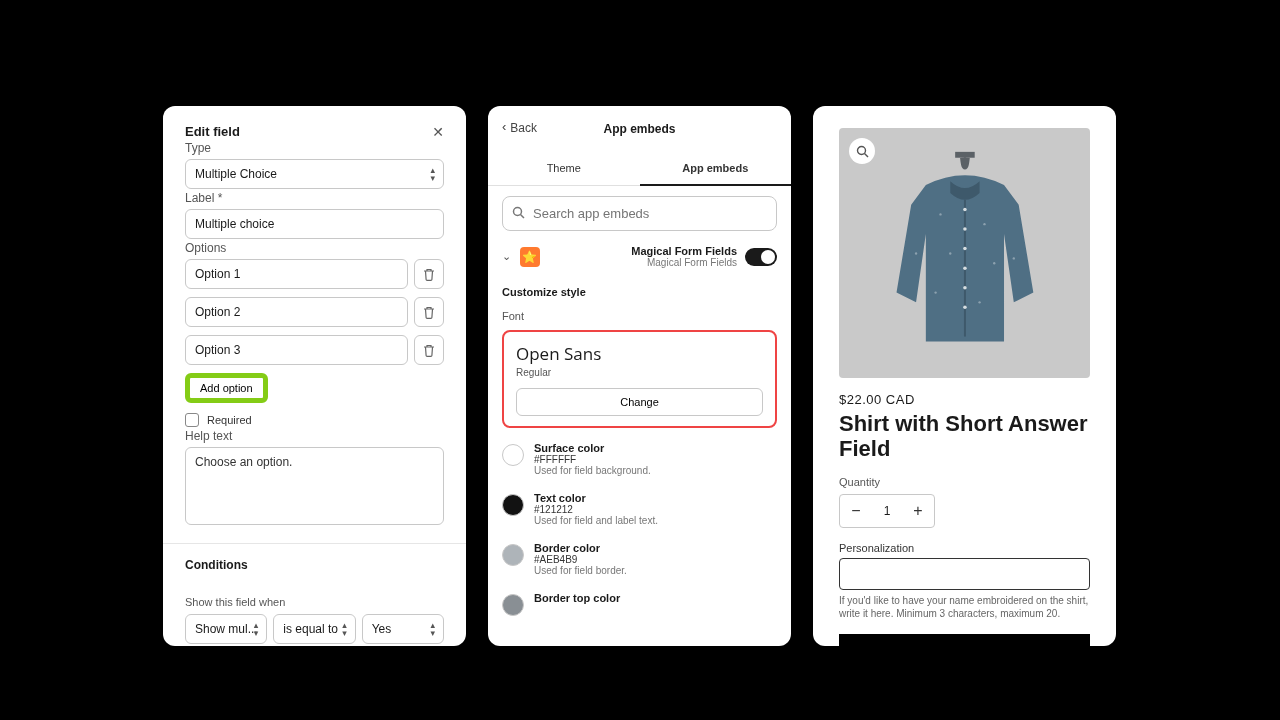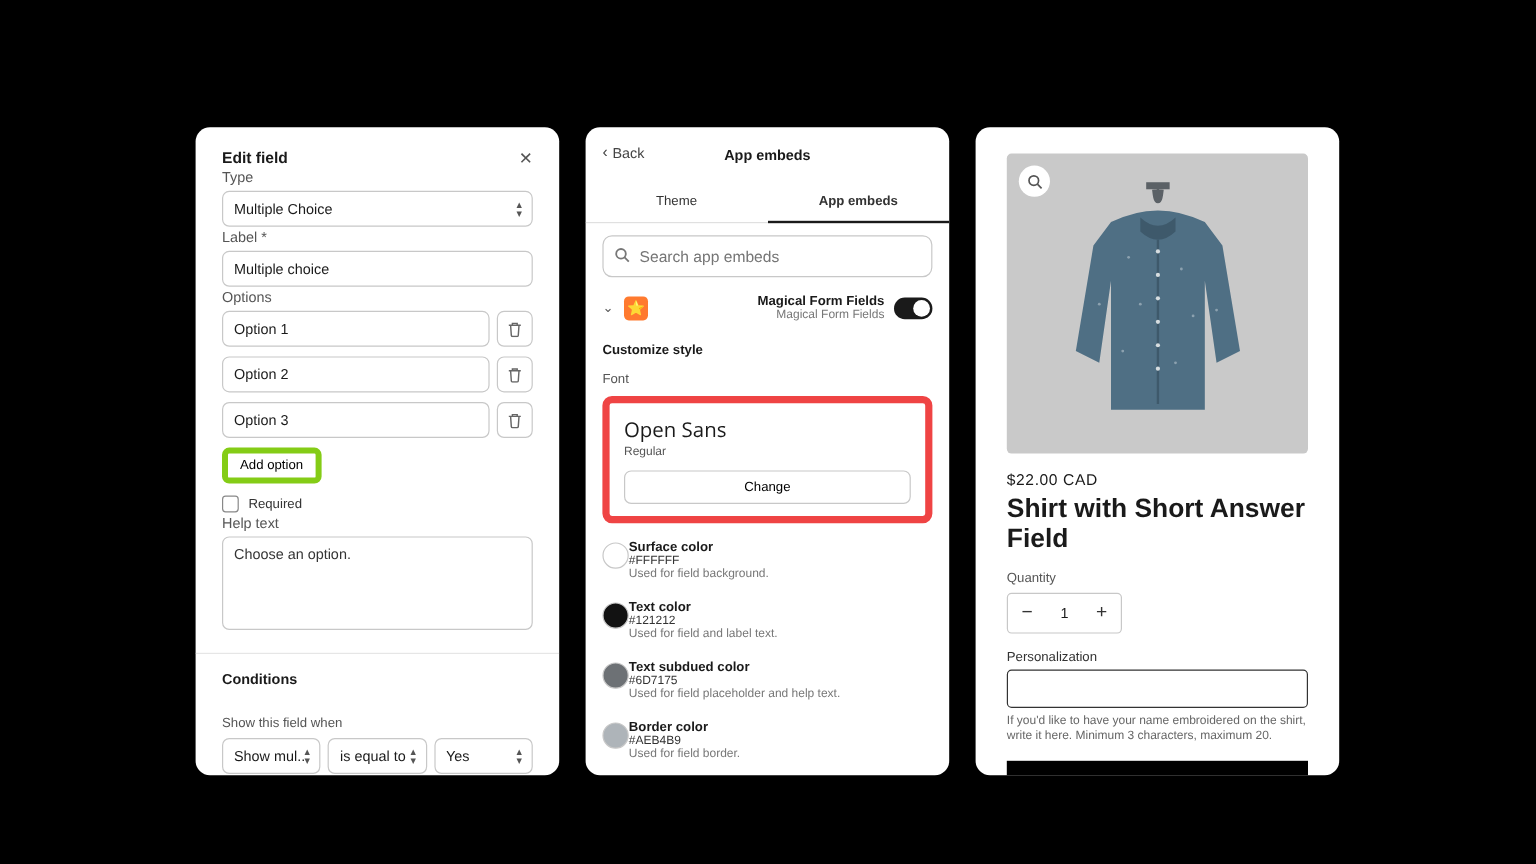--- a/index.html
+++ b/index.html
@@ -91,29 +91,29 @@
   .embed-sub { font-size: 10px; color: #777; }
   .toggle {
     width: 32px; height: 18px; background: #1a1a1a; border-radius: 10px; position: relative; cursor: pointer; flex-shrink: 0;
   }
   .toggle::after {
     content: ""; position: absolute; right: 2px; top: 2px; width: 14px; height: 14px;
     background: #fff; border-radius: 50%;
   }
   .section-heading { font-size: 11px; font-weight: 600; padding: 8px 14px 0 14px; }
   .font-label { font-size: 11px; color: #555; padding: 12px 14px 4px 14px; }
-  .font-card { margin: 4px 14px 0 14px; border: 6px solid #ef4444; border-radius: 8px; padding: 10px 12px; }
+  .font-card { margin: 4px 14px 0 14px; border: 2px solid #ef4444; border-radius: 8px; padding: 10px 12px; }
   .font-name { font-size: 17px; font-weight: 400; font-family: "Open Sans", "Segoe UI", Arial, sans-serif; }
   .font-weight { font-size: 10px; color: #555; margin-top: 2px; }
   .change-btn {
     margin-top: 10px; width: 100%; border: 1px solid #c8c8c8; border-radius: 6px;
     background: #fff; padding: 7px 0; font-size: 11px; cursor: pointer;
   }
   .color-list { padding: 6px 14px 0 14px; }
-  .color-row { display: flex; padding: 8px 0; }
+  .color-row { display: flex; gap: 10px; padding: 8px 0; }
   .swatch {
     width: 22px; height: 22px; border-radius: 50%; border: 1px solid #c8c8c8; flex-shrink: 0; margin-top: 2px;
   }
   .color-meta { flex: 1; }
   .color-name { font-size: 11px; font-weight: 600; }
   .color-hex { font-size: 10px; color: #333; }
   .color-desc { font-size: 10px; color: #777; }
 
   
   .p3 { left: 813px; top: 106px; width: 303px; height: 540px; padding: 22px 26px; }
@@ -274,28 +274,20 @@
         <div class="color-hex">#FFFFFF</div>
         <div class="color-desc">Used for field background.</div>
       </div>
     </div>
     <div class="color-row">
       <div class="swatch" style="background:#121212"></div>
       <div class="color-meta">
         <div class="color-name">Text color</div>
         <div class="color-hex">#121212</div>
         <div class="color-desc">Used for field and label text.</div>
-      </div>
-    </div>
-    <div class="color-row">
-      <div class="swatch" style="background:#6D7175"></div>
-      <div class="color-meta">
-        <div class="color-name">Text subdued color</div>
-        <div class="color-hex">#6D7175</div>
-        <div class="color-desc">Used for field placeholder and help text.</div>
       </div>
     </div>
     <div class="color-row">
       <div class="swatch" style="background:#AEB4B9"></div>
       <div class="color-meta">
         <div class="color-name">Border color</div>
         <div class="color-hex">#AEB4B9</div>
         <div class="color-desc">Used for field border.</div>
       </div>
     </div>

